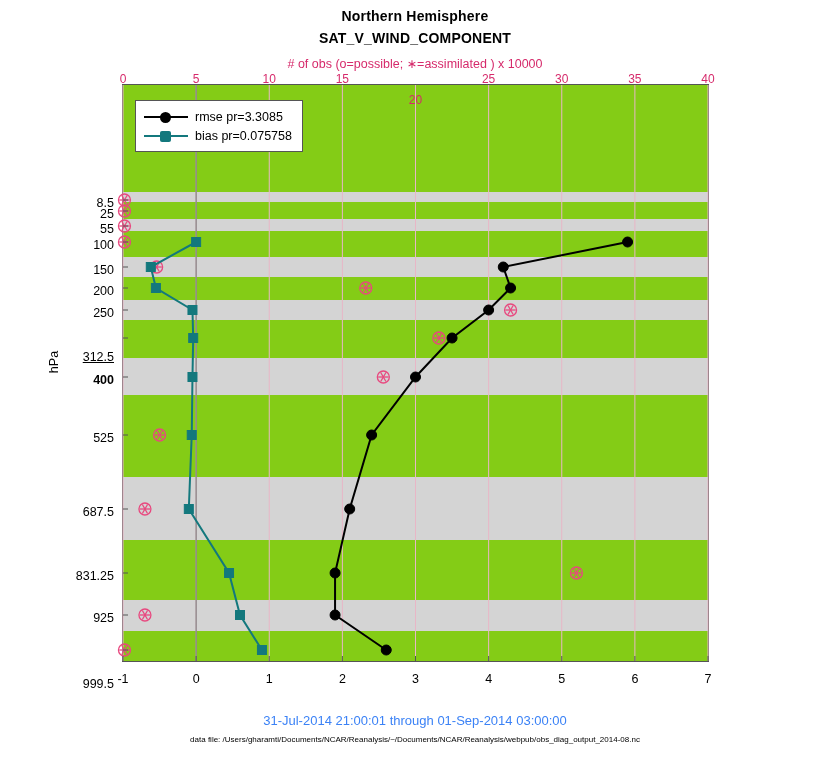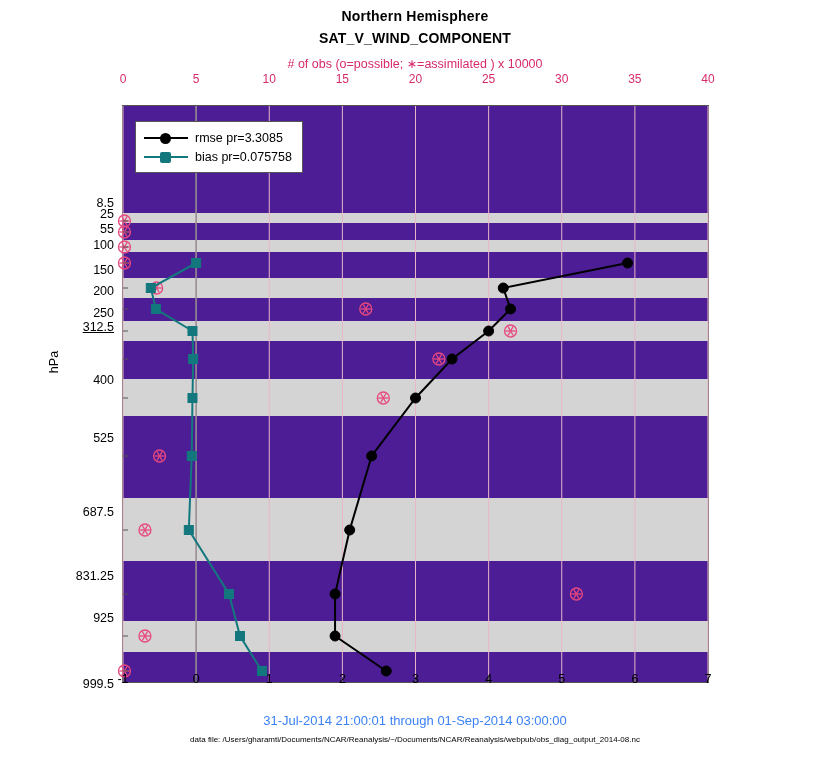--- a/index.html
+++ b/index.html
@@ -29,23 +29,23 @@
     font-size:13px;color:#3b82f6;
   }
   .footer2{
     position:absolute;left:0;top:735px;width:830px;text-align:center;
     font-size:8px;color:#000;
   }
 
   
   #plot{
     position:absolute;
-    left:122px;top:105px;width:587px;height:578px;
+    left:122px;top:84px;width:587px;height:578px;
     border:1px solid #555;
-    background:#4c1d95;
+    background:#84cc16;
     box-sizing:border-box;
   }
 
   .xlab-bot{
     position:absolute;font-size:12.5px;color:#000;text-align:center;
     width:40px;margin-left:-20px;top:672px;
   }
   .xlab-top{
     position:absolute;font-size:12px;color:#d62a6b;text-align:center;
     width:40px;margin-left:-20px;top:72px;
@@ -267,34 +267,34 @@
       <div class="xlab-bot" style="left: 342.375px;">2</div>
       <div class="xlab-bot" style="left: 415.5px;">3</div>
       <div class="xlab-bot" style="left: 488.625px;">4</div>
       <div class="xlab-bot" style="left: 561.75px;">5</div>
       <div class="xlab-bot" style="left: 634.875px;">6</div>
       <div class="xlab-bot" style="left: 708px;">7</div>
       <div class="xlab-top" style="left: 123px;">0</div>
       <div class="xlab-top" style="left: 196.125px;">5</div>
       <div class="xlab-top" style="left: 269.25px;">10</div>
       <div class="xlab-top" style="left: 342.375px;">15</div>
-      <div class="xlab-top" style="left: 415.5px;">20</div>
+      <div class="xlab-top" style="left: 415.5px; margin-top: 21px;">20</div>
       <div class="xlab-top" style="left: 488.625px;">25</div>
       <div class="xlab-top" style="left: 561.75px;">30</div>
       <div class="xlab-top" style="left: 634.875px;">35</div>
       <div class="xlab-top" style="left: 708px;">40</div>
       <div class="ylab" style="top: 196px;">8.5</div>
       <div class="ylab" style="top: 207px;">25</div>
       <div class="ylab" style="top: 222px;">55</div>
       <div class="ylab" style="top: 238px;">100</div>
       <div class="ylab" style="top: 263px;">150</div>
       <div class="ylab" style="top: 284px;">200</div>
       <div class="ylab" style="top: 306px;">250</div>
-      <div class="ylab" style="top: 320px; text-decoration: underline;">312.5</div>
-      <div class="ylab" style="top: 373px;">400</div>
+      <div class="ylab" style="top: 350px; text-decoration: underline;">312.5</div>
+      <div class="ylab" style="top: 373px; font-weight: bold;">400</div>
       <div class="ylab" style="top: 431px;">525</div>
       <div class="ylab" style="top: 505px;">687.5</div>
       <div class="ylab" style="top: 569px;">831.25</div>
       <div class="ylab" style="top: 611px;">925</div>
       <div class="ylab" style="top: 640px; margin-top: 37px;">999.5</div>
     </div>
 
   <div style="position:absolute;left:24px;top:355px;width:60px;">
     <div class="yaxis-title" style="position:relative;left:0;top:0;width:60px;">hPa</div>
   </div>

